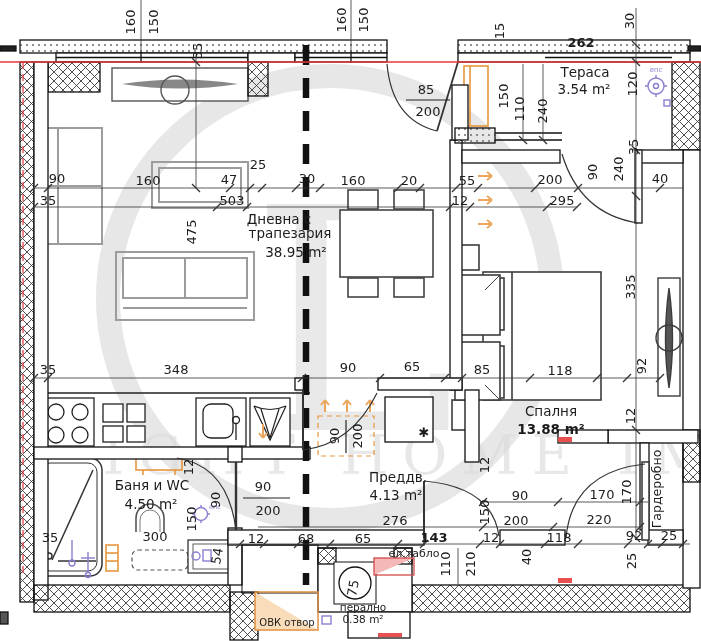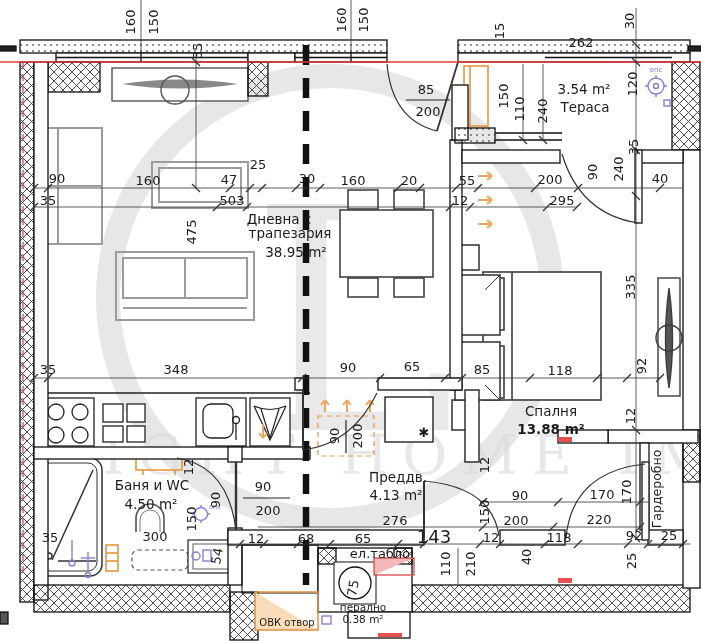--- a/index.html
+++ b/index.html
@@ -331,43 +331,43 @@
     <line x1="406" y1="100" x2="450" y2="100"></line>
     <line x1="243" y1="498" x2="290" y2="498"></line>
     <line x1="346" y1="420" x2="346" y2="453"></line>
   </g>
 </svg>
 
 <div id="label-layer">
       <div class="lbl" style="left: 279px; top: 220px; font-size: 13.5px; transform: translate(-50%, -50%);">Дневна с</div>
       <div class="lbl" style="left: 290px; top: 234px; font-size: 13.5px; transform: translate(-50%, -50%);">трапезария</div>
       <div class="lbl" style="left: 296px; top: 253px; font-size: 13.5px; transform: translate(-50%, -50%);">38.95 m²</div>
-      <div class="lbl" style="left: 585px; top: 73px; font-size: 13.5px; transform: translate(-50%, -50%); margin-top: 35px;">Тераса</div>
+      <div class="lbl" style="left: 585px; top: 73px; font-size: 13.5px; transform: translate(-50%, -50%);">Тераса</div>
       <div class="lbl" style="left: 584px; top: 90px; font-size: 13.5px; transform: translate(-50%, -50%);">3.54 m²</div>
       <div class="lbl" style="left: 551px; top: 412px; font-size: 13.5px; transform: translate(-50%, -50%);">Спалня</div>
       <div class="lbl" style="left: 551px; top: 430px; font-size: 13.5px; transform: translate(-50%, -50%); font-weight: bold;">13.88 m²</div>
       <div class="lbl" style="left: 152px; top: 486px; font-size: 13.5px; transform: translate(-50%, -50%);">Баня и WC</div>
       <div class="lbl" style="left: 151px; top: 505px; font-size: 13.5px; transform: translate(-50%, -50%);">4.50 m²</div>
       <div class="lbl" style="left: 398px; top: 478px; font-size: 13.5px; transform: translate(-50%, -50%);">Преддв.</div>
       <div class="lbl" style="left: 396px; top: 496px; font-size: 13.5px; transform: translate(-50%, -50%); text-align: right;">4.13 m²</div>
       <div class="lbl" style="left: 657px; top: 489px; font-size: 12.5px; transform: translate(-50%, -50%) rotate(-90deg);">Гардеробно</div>
       <div class="lbl" style="left: 363px; top: 607px; font-size: 10.5px; transform: translate(-50%, -50%);">перално</div>
       <div class="lbl" style="left: 363px; top: 619px; font-size: 10.5px; transform: translate(-50%, -50%);">0.38 m²</div>
       <div class="lbl" style="left: 287px; top: 623px; font-size: 10px; transform: translate(-50%, -50%);">ОВК отвор</div>
-      <div class="lbl" style="left: 380px; top: 553px; font-size: 13px; transform: translate(-50%, -50%);">ел.табло</div>
+      <div class="lbl" style="left: 414px; top: 553px; font-size: 11px; transform: translate(-50%, -50%);">ел.табло</div>
       <div class="lbl" style="left: 656px; top: 70px; font-size: 7px; color: rgb(138, 127, 208); transform: translate(-50%, -50%);">епс</div>
       <div class="lbl" style="left: 215px; top: 507px; font-size: 6.5px; color: rgb(138, 127, 208); transform: translate(-50%, -50%);">епс</div>
       <div class="lbl" style="left: 424px; top: 432px; font-size: 13px; transform: translate(-50%, -50%);">✱</div>
       <div class="lbl" style="left: 130px; top: 22px; font-size: 13px; transform: translate(-50%, -50%) rotate(-90deg);">160</div>
       <div class="lbl" style="left: 153px; top: 22px; font-size: 13px; transform: translate(-50%, -50%) rotate(-90deg);">150</div>
       <div class="lbl" style="left: 197px; top: 51px; font-size: 13px; transform: translate(-50%, -50%) rotate(-90deg);">35</div>
       <div class="lbl" style="left: 341px; top: 20px; font-size: 13px; transform: translate(-50%, -50%) rotate(-90deg);">160</div>
       <div class="lbl" style="left: 363px; top: 20px; font-size: 13px; transform: translate(-50%, -50%) rotate(-90deg);">150</div>
       <div class="lbl" style="left: 499px; top: 31px; font-size: 13px; transform: translate(-50%, -50%) rotate(-90deg);">15</div>
-      <div class="lbl" style="left: 581px; top: 42px; font-size: 13px; transform: translate(-50%, -50%);">262</div>
+      <div class="lbl" style="left: 581px; top: 42px; font-size: 13px; transform: translate(-50%, -50%); font-weight: bold;">262</div>
       <div class="lbl" style="left: 629px; top: 21px; font-size: 13px; transform: translate(-50%, -50%) rotate(-90deg);">30</div>
       <div class="lbl" style="left: 426px; top: 89px; font-size: 13px; transform: translate(-50%, -50%);">85</div>
       <div class="lbl" style="left: 428px; top: 111px; font-size: 13px; transform: translate(-50%, -50%);">200</div>
       <div class="lbl" style="left: 503px; top: 96px; font-size: 13px; transform: translate(-50%, -50%) rotate(-90deg);">150</div>
       <div class="lbl" style="left: 519px; top: 109px; font-size: 13px; transform: translate(-50%, -50%) rotate(-90deg);">110</div>
       <div class="lbl" style="left: 542px; top: 111px; font-size: 13px; transform: translate(-50%, -50%) rotate(-90deg);">240</div>
       <div class="lbl" style="left: 632px; top: 84px; font-size: 13px; transform: translate(-50%, -50%) rotate(-90deg);">120</div>
       <div class="lbl" style="left: 633px; top: 147px; font-size: 13px; transform: translate(-50%, -50%) rotate(-90deg);">35</div>
       <div class="lbl" style="left: 618px; top: 169px; font-size: 13px; transform: translate(-50%, -50%) rotate(-90deg);">240</div>
       <div class="lbl" style="left: 592px; top: 172px; font-size: 13px; transform: translate(-50%, -50%) rotate(-90deg);">90</div>
@@ -395,21 +395,21 @@
       <div class="lbl" style="left: 630px; top: 287px; font-size: 13px; transform: translate(-50%, -50%) rotate(-90deg);">335</div>
       <div class="lbl" style="left: 641px; top: 366px; font-size: 13px; transform: translate(-50%, -50%) rotate(-90deg);">92</div>
       <div class="lbl" style="left: 630px; top: 416px; font-size: 13px; transform: translate(-50%, -50%) rotate(-90deg);">12</div>
       <div class="lbl" style="left: 484px; top: 465px; font-size: 13px; transform: translate(-50%, -50%) rotate(-90deg);">12</div>
       <div class="lbl" style="left: 520px; top: 495px; font-size: 13px; transform: translate(-50%, -50%);">90</div>
       <div class="lbl" style="left: 602px; top: 494px; font-size: 13px; transform: translate(-50%, -50%);">170</div>
       <div class="lbl" style="left: 626px; top: 492px; font-size: 13px; transform: translate(-50%, -50%) rotate(-90deg);">170</div>
       <div class="lbl" style="left: 516px; top: 520px; font-size: 13px; transform: translate(-50%, -50%);">200</div>
       <div class="lbl" style="left: 599px; top: 519px; font-size: 13px; transform: translate(-50%, -50%);">220</div>
       <div class="lbl" style="left: 484px; top: 512px; font-size: 13px; transform: translate(-50%, -50%) rotate(-90deg);">150</div>
-      <div class="lbl" style="left: 434px; top: 537px; font-size: 18px; transform: translate(-50%, -50%);">143</div>
+      <div class="lbl" style="left: 434px; top: 537px; font-size: 13px; transform: translate(-50%, -50%); font-weight: bold;">143</div>
       <div class="lbl" style="left: 491px; top: 537px; font-size: 13px; transform: translate(-50%, -50%);">12</div>
       <div class="lbl" style="left: 559px; top: 537px; font-size: 13px; transform: translate(-50%, -50%);">118</div>
       <div class="lbl" style="left: 634px; top: 535px; font-size: 13px; transform: translate(-50%, -50%);">92</div>
       <div class="lbl" style="left: 669px; top: 535px; font-size: 13px; transform: translate(-50%, -50%);">25</div>
       <div class="lbl" style="left: 526px; top: 557px; font-size: 13px; transform: translate(-50%, -50%) rotate(-90deg);">40</div>
       <div class="lbl" style="left: 631px; top: 561px; font-size: 13px; transform: translate(-50%, -50%) rotate(-90deg);">25</div>
       <div class="lbl" style="left: 445px; top: 564px; font-size: 13px; transform: translate(-50%, -50%) rotate(-90deg);">110</div>
       <div class="lbl" style="left: 470px; top: 564px; font-size: 13px; transform: translate(-50%, -50%) rotate(-90deg);">210</div>
       <div class="lbl" style="left: 334px; top: 436px; font-size: 13px; transform: translate(-50%, -50%) rotate(-90deg);">90</div>
       <div class="lbl" style="left: 357px; top: 436px; font-size: 13px; transform: translate(-50%, -50%) rotate(-90deg);">200</div>

